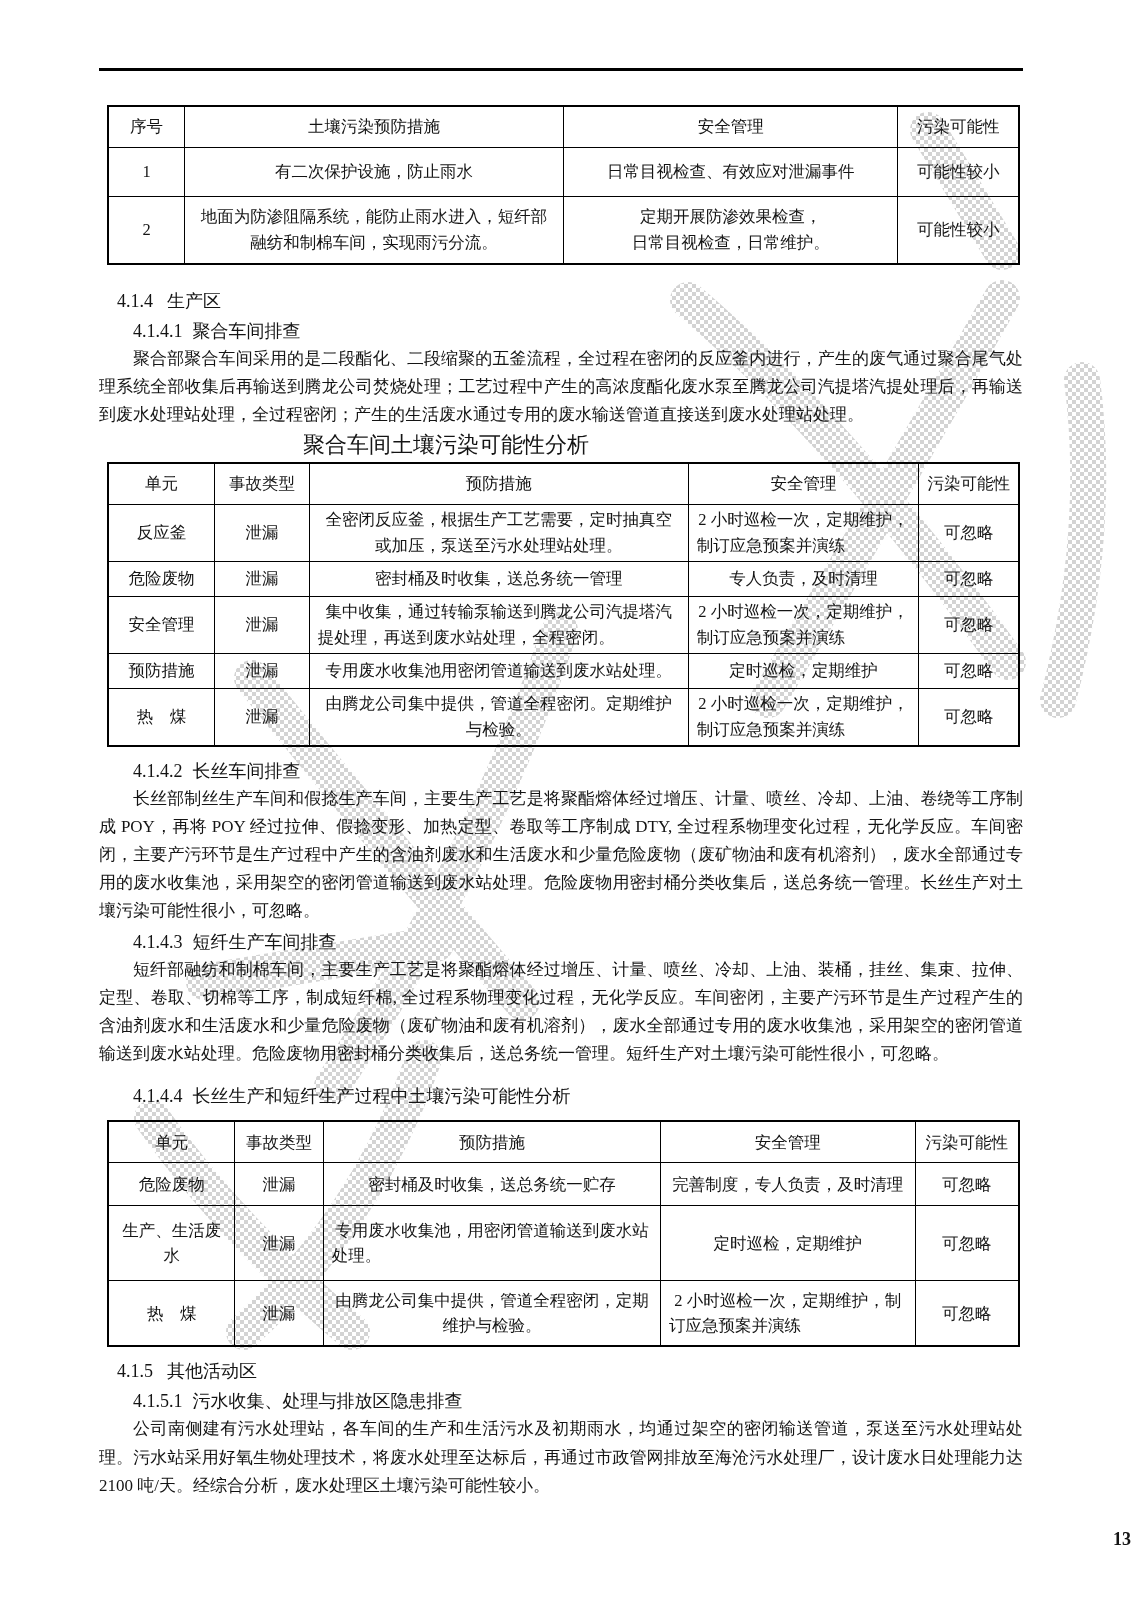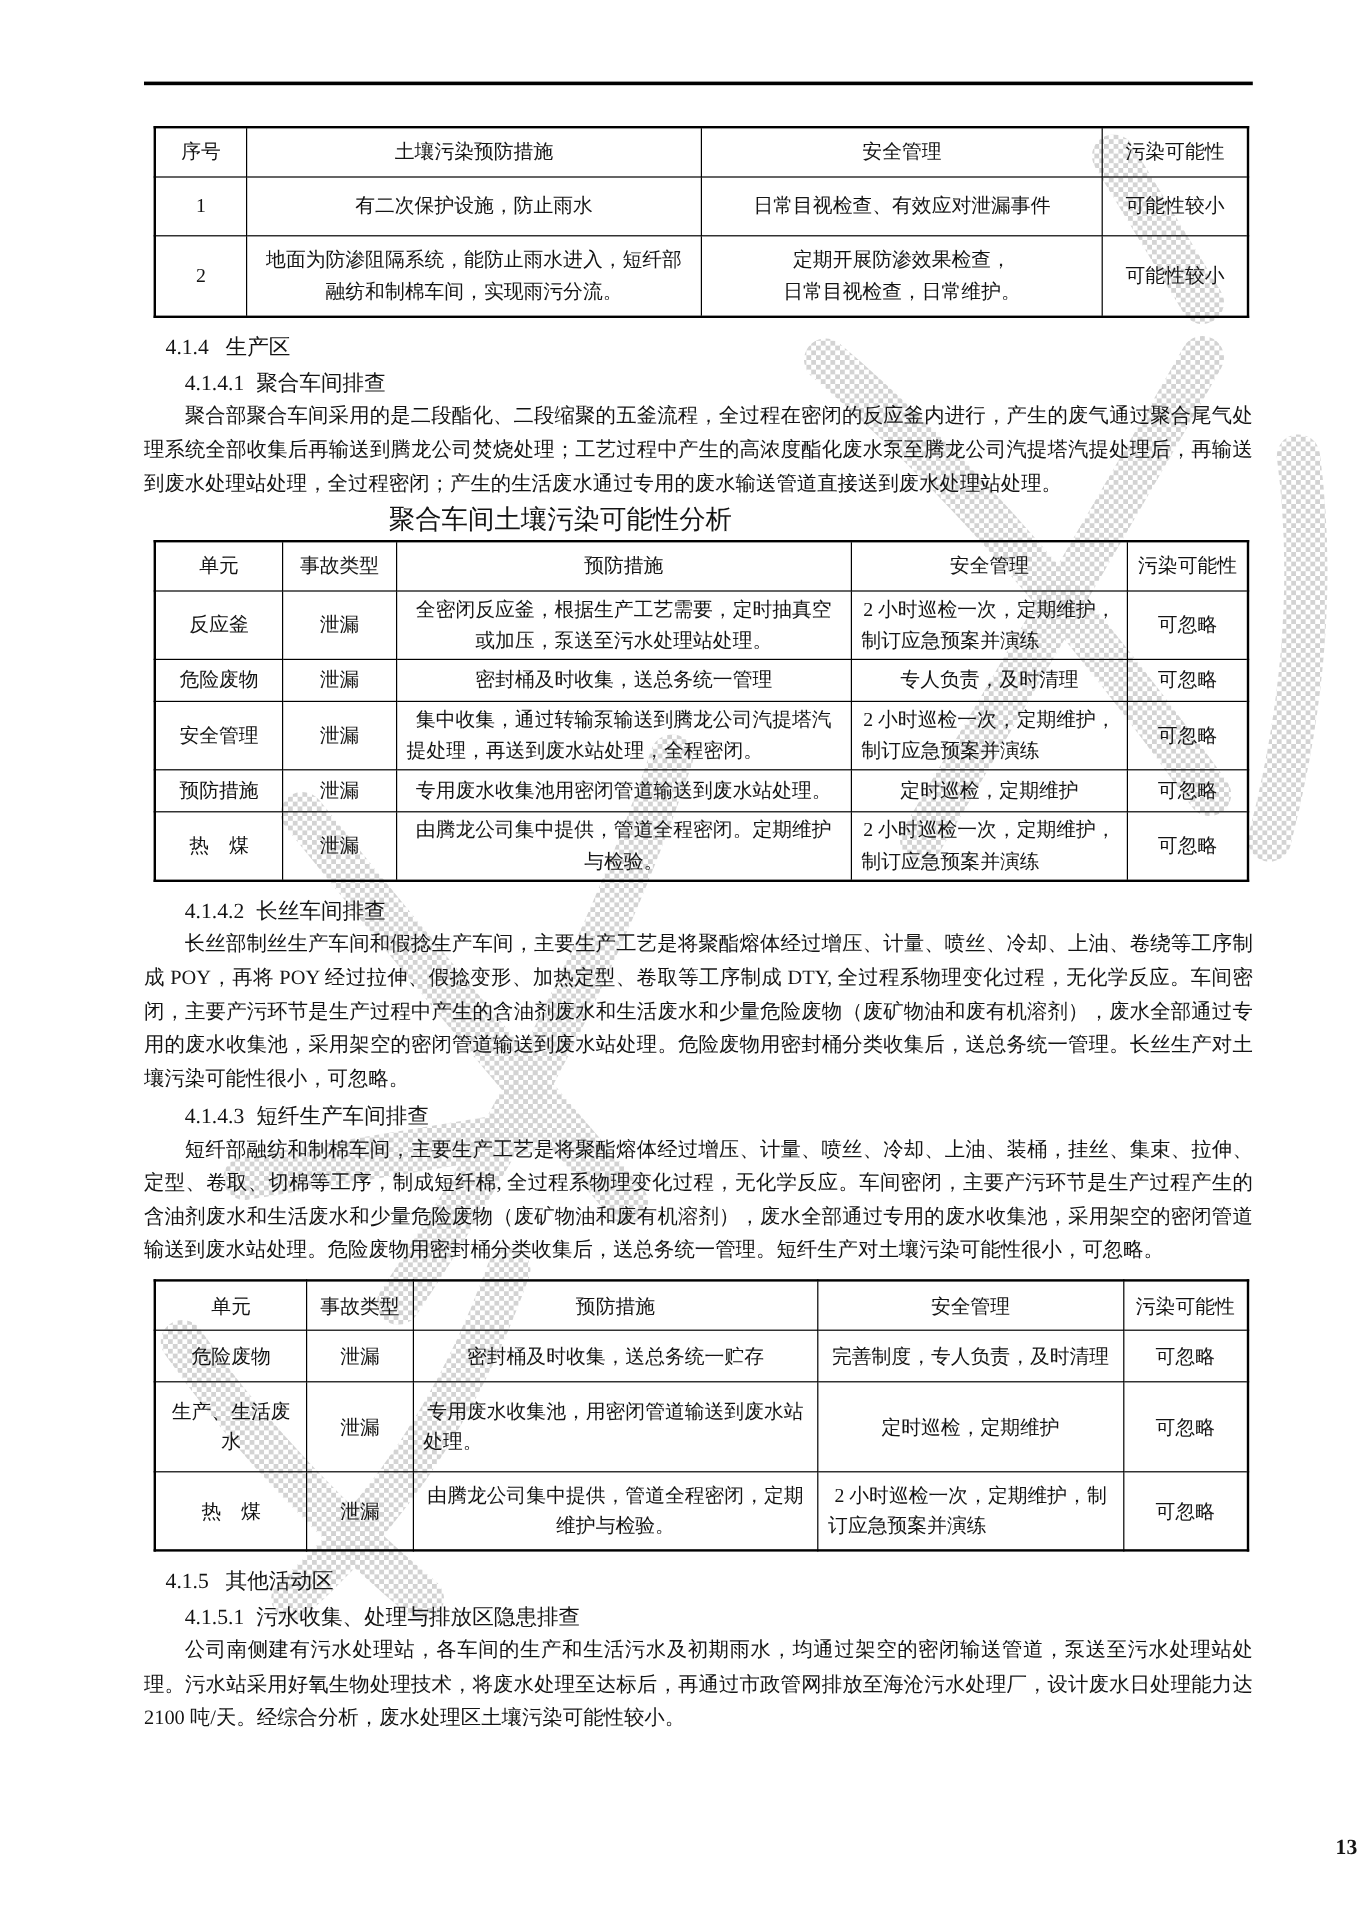--- a/index.html
+++ b/index.html
@@ -1,19 +1,19 @@
 <!DOCTYPE html>
 <html><head>
 <meta charset="utf-8">
 <style>
   html,body{margin:0;padding:0;background:#ffffff;}
   .page{position:relative;width:1131px;height:1600px;background:#fff;overflow:hidden;
         font-family:"Liberation Serif","DejaVu Serif",serif;color:#141414;}
   .wm{position:absolute;left:0;top:0;z-index:0;}
-  .content{position:absolute;left:120px;width:924px;top:0;z-index:1;}
+  .content{position:absolute;left:99px;width:924px;top:0;z-index:1;}
   .rule{margin-top:68px;height:3px;background:#000;}
   table.t{border-collapse:collapse;table-layout:fixed;width:913px;margin-left:8px;
           border:2px solid #000;}
   table.t td{border:1.5px solid #000;text-align:center;vertical-align:middle;
              padding:2px 8px;font-size:16.5px;line-height:1.55;}
   table.t tr.hdr td{height:36px;}
   .t1{margin-top:34px;}
   .t1 col.c1{width:8.4%}.t1 col.c2{width:41.6%}.t1 col.c3{width:36.7%}.t1 col.c4{width:13.3%}
   .t1 tr.r1 td{height:44px;}
   .t1 tr.r2 td{height:62px;}
@@ -25,21 +25,21 @@
   .t3{margin-top:10px;}
   .t3 col.c1{width:13.9%}.t3 col.c2{width:9.7%}.t3 col.c3{width:37.0%}.t3 col.c4{width:27.9%}.t3 col.c5{width:11.4%}
   .t3 tr.hdr td{height:44px;}
   .t3 tr.r1 td{height:38px;}
   .t3 tr.r2 td{height:70px;}
   .t3 tr.r3 td{height:60px;}
   td.jl{text-align:justify;text-align-last:left;}
   td.jc{text-align:justify;text-align-last:center;}
   .preline{white-space:pre-line;}
   .h2,.h3{font-size:18px;line-height:28px;font-weight:normal;margin:0;}
-  .h2{margin-top:10px;padding-left:18px;}
+  .h2{margin-top:22px;padding-left:18px;}
   .h3{margin-top:2px;padding-left:34px;}
   .hnum{margin-right:14px;}
   .h3 .hnum{margin-right:10px;}
   p.body{margin:0;font-size:17px;line-height:28.2px;text-align:justify;text-indent:2em;}
   .tbl-title{font-size:22px;line-height:26px;margin-top:2px;padding-left:204px;}
   .pageno{position:absolute;left:0;width:100%;bottom:50px;text-align:right;
           font-weight:bold;font-size:18px;z-index:1;}
 </style>
 </head>
 <body>
@@ -171,20 +171,23 @@
     </div>
 
     <p class="body">长丝部制丝生产车间和假捻生产车间，主要生产工艺是将聚酯熔体经过增压、计量、喷丝、冷却、上油、卷绕等工序制成 POY，再将 POY 经过拉伸、假捻变形、加热定型、卷取等工序制成 DTY, 全过程系物理变化过程，无化学反应。车间密闭，主要产污环节是生产过程中产生的含油剂废水和生活废水和少量危险废物（废矿物油和废有机溶剂），废水全部通过专用的废水收集池，采用架空的密闭管道输送到废水站处理。危险废物用密封桶分类收集后，送总务统一管理。长丝生产对土壤污染可能性很小，可忽略。</p>
 
     <div class="h3">
       <span class="hnum">4.1.4.3</span><span>短纤生产车间排查</span>
     </div>
 
     <p class="body">短纤部融纺和制棉车间，主要生产工艺是将聚酯熔体经过增压、计量、喷丝、冷却、上油、装桶，挂丝、集束、拉伸、定型、卷取、切棉等工序，制成短纤棉, 全过程系物理变化过程，无化学反应。车间密闭，主要产污环节是生产过程产生的含油剂废水和生活废水和少量危险废物（废矿物油和废有机溶剂），废水全部通过专用的废水收集池，采用架空的密闭管道输送到废水站处理。危险废物用密封桶分类收集后，送总务统一管理。短纤生产对土壤污染可能性很小，可忽略。</p>
 
+    <div class="h3" style="margin-top:14px">
+      <span class="hnum">4.1.4.4</span><span>长丝生产和短纤生产过程中土壤污染可能性分析</span>
+    </div>
 
     <table class="t t3">
       <colgroup>
           <col class="c1">
           <col class="c2">
           <col class="c3">
           <col class="c4">
           <col class="c5">
         </colgroup>
       <tbody>

